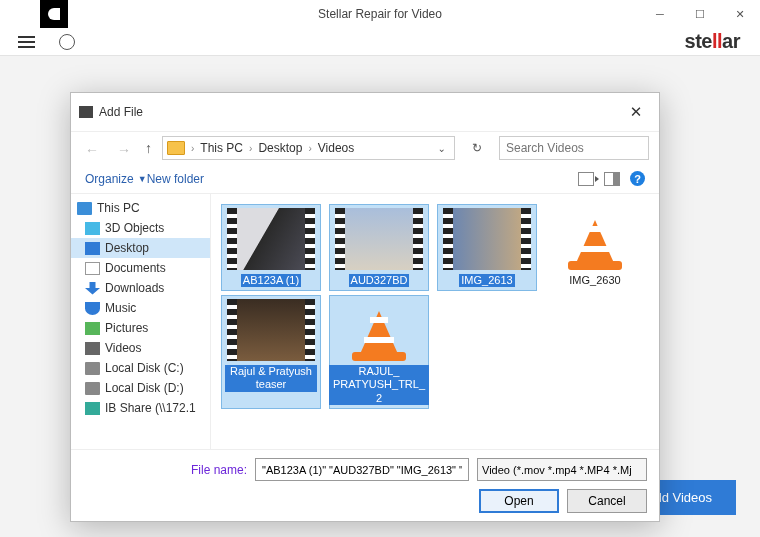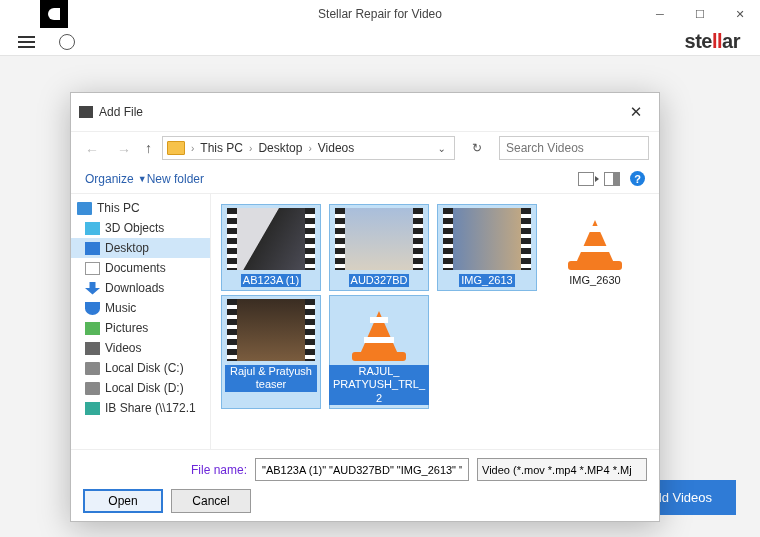--- a/index.html
+++ b/index.html
@@ -80,21 +80,21 @@
 .cone-stripe{position:absolute; background:#fff; height:6px;}
 .cone-s1{width:18px; left:50%; transform:translateX(-50%); bottom:38px;}
 .cone-s2{width:30px; left:50%; transform:translateX(-50%); bottom:18px;}
 .cone-base{position:absolute; bottom:0; width:54px; height:9px; background:#f47b20; border-radius:3px;}
 
 .dlg-footer { padding: 8px 12px; display:flex; flex-direction:column; gap:8px; border-top:1px solid #eee;}
 .fn-row { display:flex; align-items:center; gap:8px; font-size:12px;}
 .fn-label { width:164px; text-align:right; color:#6d28d9;}
 .fn-input { flex:1; height:23px; border:1px solid #999; padding:0 6px; font-size:11px;}
 .ft-select { width:170px; height:23px; border:1px solid #999; font-size:11px; padding:0 4px; background:#f5f5f5;}
-.btn-row { display:flex; gap:8px;}
+.btn-row { display:flex; justify-content:flex-end; gap:8px;}
 .dlg-btn { width:80px; height:24px; border:1px solid #999; background:#eaeaea; font-size:12px;}
 .dlg-btn.primary { border:2px solid #2f7bd6; background:#eaf2fb;}
 </style>
 </head>
 <body>
 
 <div class="app-window">
   <div class="app-titlebar">
     <div class="app-icon"></div>
     <span>Stellar Repair for Video</span>

